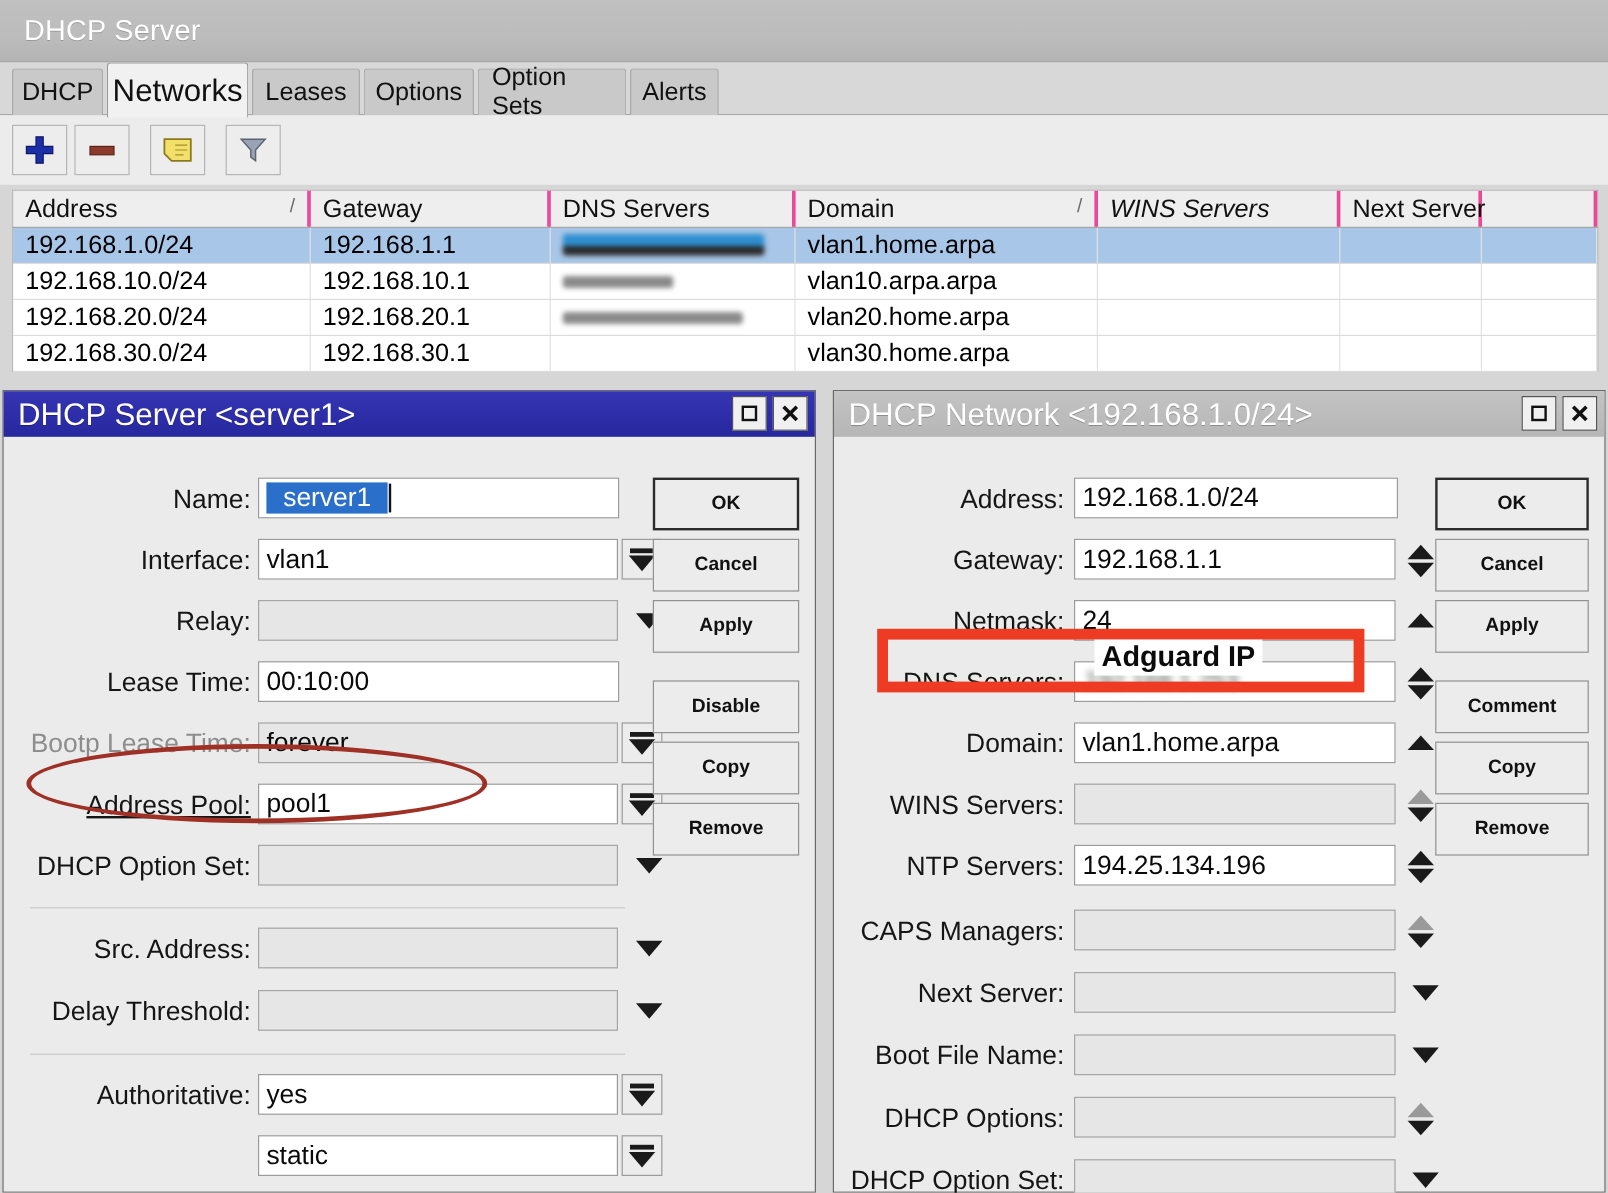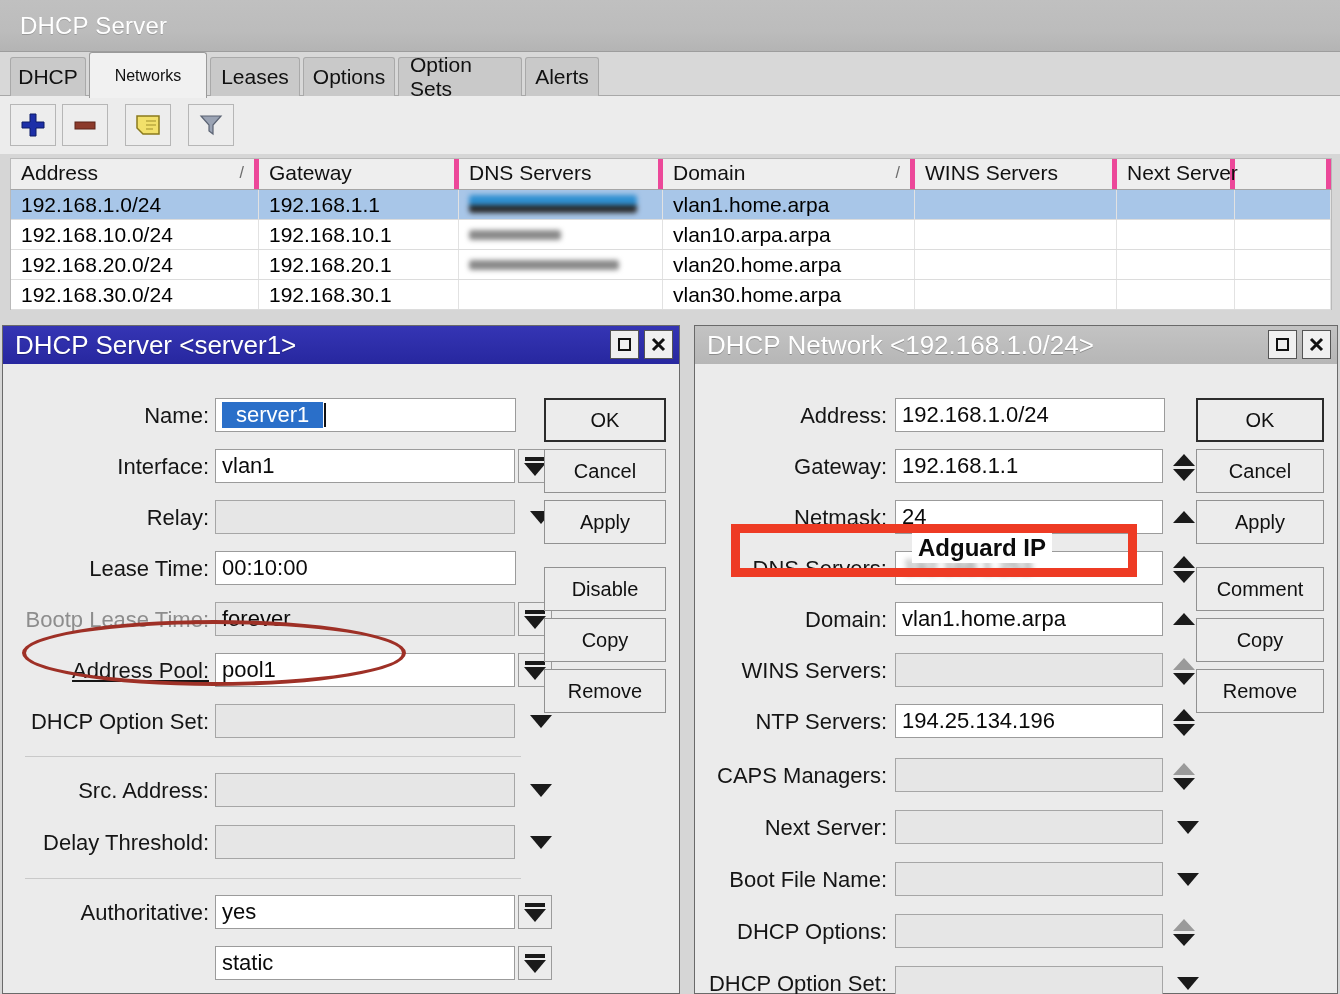--- a/index.html
+++ b/index.html
@@ -33,44 +33,44 @@
     background: #c9c9c9;
     border: 1px solid #a9a9a9; border-bottom: none;
     border-radius: 3px 3px 0 0;
     display: flex; align-items: center; justify-content: center;
     font-size: 21px; color: #111; padding: 0 11px;
     cursor: default;
   }
   .tab.active {
     background: #f1f1f1; top: 0px; height: 46px;
     border-color: #9a9a9a; z-index: 3;
-    font-size: 16px;
+    font-size: 26px;
   }
 
   .toolbar {
     position: absolute; left: 0; top: 96px; width: 1340px; height: 58px;
     background: #ececec;
   }
   .tbtn {
     position: absolute; top: 8px; width: 46px; height: 42px;
     background: #ededed; border: 1px solid #b6b6b6;
     display: flex; align-items: center; justify-content: center;
     cursor: default;
   }
 
   
   .tbl { position: absolute; left: 10px; top: 158px; width: 1322px; height: 152px; }
   .thead {
     display: flex; height: 32px; background: #eeeeee;
     border: 1px solid #b9b9b9; border-bottom: 1px solid #a5a5a5;
   }
   .th {
-    position: relative; border-right: 5px solid #ec4899;
+    position: relative; border-right: 3px solid #ec4899;
     font-size: 21px; color: #111; padding: 2px 0 0 10px;
-    display: flex; align-items: flex-start; white-space: nowrap;
+    display: flex; align-items: center; white-space: nowrap;
   }
   .th .sortmark {
     position: absolute; right: 10px; top: 5px; font-size: 16px; color: #6a6a6a;
   }
   .trow { display: flex; height: 30px; background: #fff; border-bottom: 1px solid #dcdcdc; }
   .trow.sel { background: #a8c6e8; }
   .td {
     border-right: 1px solid #e2e2e2;
     font-size: 21px; color: #000; padding: 1px 0 0 10px;
     display: flex; align-items: center; white-space: nowrap; overflow: hidden;
@@ -138,21 +138,21 @@
   .tri-dn {
     width: 0; height: 0; border-left: 11px solid transparent;
     border-right: 11px solid transparent; border-top: 12px solid #1a1a1a;
   }
   .tri-up.grey { border-bottom-color: #9a9a9a; }
 
   .btn {
     position: absolute; height: 44px;
     background: #ececec; border: 1px solid #919191;
     display: flex; align-items: center; justify-content: center;
-    font-size: 20px; color: #111; cursor: default;
+    font-size: 16px; color: #111; cursor: default; font-weight: bold;
   }
   .btn.default { border: 2px solid #2c2c2c; }
 
   .sep { position: absolute; height: 1px; background: #c9c9c9; }
 
   
   .ann-ellipse {
     position: absolute; border: 4px solid #9e3026; border-radius: 50%;
     pointer-events: none;
   }
@@ -219,21 +219,21 @@
         <div class="th" style="width: 200px;">
           <span>Gateway</span>
         </div>
         <div class="th" style="width: 204px;">
           <span>DNS Servers</span>
         </div>
         <div class="th" style="width: 252px;">
           <span>Domain</span>
           <span class="sortmark">/</span>
         </div>
-        <div class="th" style="width: 202px;">
+        <div class="th" style="width: 202px; font-style: italic;">
           <span>WINS Servers</span>
         </div>
         <div class="th" style="width: 118px;">
           <span>Next Server</span>
         </div>
         <div class="th" style="width: 96px;">
           <span></span>
         </div>
       </div>
     <div class="tbl-body" id="tbody">

